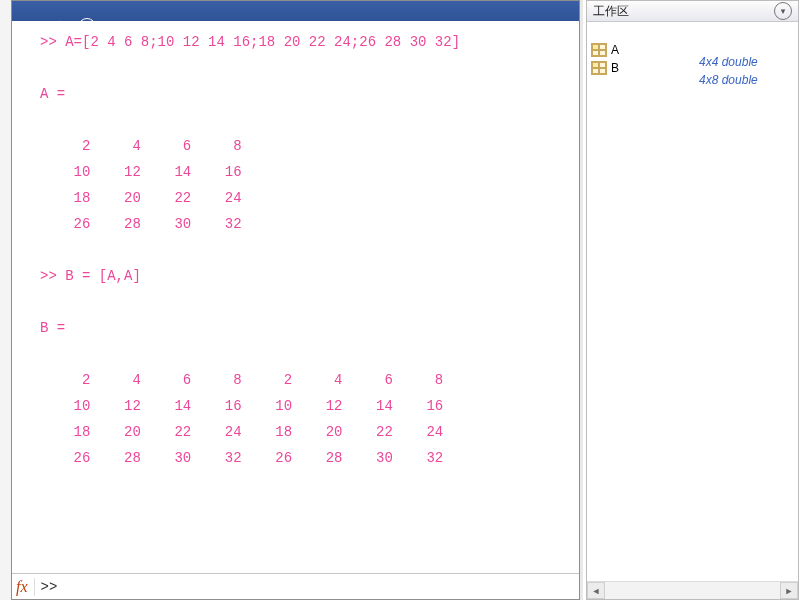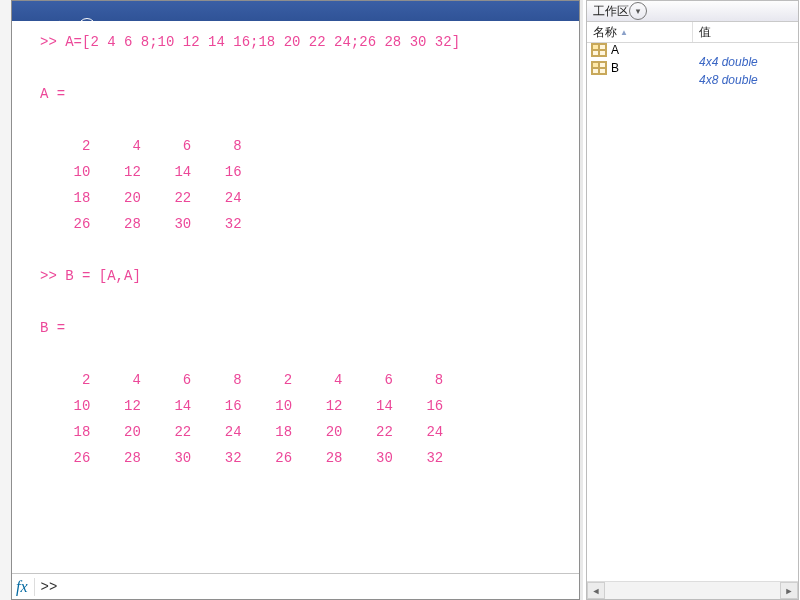--- a/index.html
+++ b/index.html
@@ -5,27 +5,27 @@
   html,body{margin:0;padding:0;font-family:"Microsoft YaHei","SimSun",sans-serif;font-size:12px;background:#000;}
   .screen{width:800px;height:600px;background:#fff;position:relative;overflow:hidden;}
   .outer{position:absolute;left:0;top:0;width:800px;height:600px;background:#fff;}
   
   .cmd-panel{position:absolute;left:11px;top:0;width:569px;height:600px;border:1px solid #8e8e8e;box-sizing:border-box;background:#fff;}
   .panel-title{height:20px;background:linear-gradient(#3a5fa5,#1f3f80);color:#fff;display:flex;align-items:center;padding:16px 6px;font-size:12px;}
   .panel-title .ic{width:16px;height:16px;border:1.5px solid #fff;border-radius:50%;display:flex;align-items:center;justify-content:center;font-size:9px;line-height:1;}
   .cmd-body{position:absolute;left:0;top:20px;right:0;bottom:26px;overflow:hidden;background:#fff;}
   .cmd-text{padding:8px 10px 8px 28px;font-family:"SimSun","Courier New",monospace;font-size:14px;line-height:26px;white-space:pre;color:#ec4899;}
   .fx-bar{position:absolute;left:0;bottom:0;right:0;height:25px;border-top:1px solid #c5c5c5;display:flex;align-items:center;background:#fff;}
-  .fx{font-style:italic;font-family:"Times New Roman",serif;color:#0369a1;font-size:16px;padding:0 6px 0 4px;border-right:1px solid #ddd;}
+  .fx{font-style:italic;font-family:"Times New Roman",serif;color:#c2410c;font-size:16px;padding:0 6px 0 4px;border-right:1px solid #ddd;}
   .fx-prompt{font-family:"SimSun","Courier New",monospace;font-size:14px;color:#333;padding-left:6px;}
   
   .vscroll{position:absolute;left:580px;top:0;width:3px;height:600px;background:#e9e9e9;}
   
   .ws-panel{position:absolute;left:586px;top:0;width:213px;height:600px;border:1px solid #bcbcbc;box-sizing:border-box;background:#fff;}
-  .ws-title{height:20px;background:linear-gradient(#fdfdfd,#e7e7ef);color:#222;display:flex;align-items:center;padding:0 6px;font-size:12px;border-bottom:1px solid #c9c9c9;}
+  .ws-title{height:20px;background:linear-gradient(#fdfdfd,#e7e7ef);color:#222;display:flex;align-items:center;justify-content:space-between;padding:0 6px;font-size:12px;border-bottom:1px solid #c9c9c9;}
   .ws-title .ic{width:16px;height:16px;border:1.5px solid #777;border-radius:50%;display:flex;align-items:center;justify-content:center;font-size:9px;line-height:1;color:#555;}
   .ws-head{height:20px;display:flex;border-bottom:1px solid #d7d7d7;}
   .ws-head .col{flex:1;padding:0 6px;display:flex;align-items:center;gap:3px;font-size:12px;color:#222;border-right:1px solid #e0e0e0;}
   .ws-head .col:last-child{border-right:none;flex:1;}
   .sort{font-size:8px;color:#8aa0c8;}
   .ws-body{position:absolute;left:0;top:40px;right:0;bottom:18px;overflow:auto;}
   .ws-row{display:flex;height:18px;align-items:center;}
   .ws-row .c1{width:106px;display:flex;align-items:center;gap:4px;padding-left:4px;}
   .ws-row .c2{flex:1;padding-left:2px;font-style:italic;color:#3a66c4;font-size:12px;margin-top:24px;}
   .varicon{width:14px;height:12px;display:grid;grid-template-columns:1fr 1fr;grid-template-rows:1fr 1fr;border:1px solid #c8a85a;}
@@ -79,29 +79,20 @@
 
   <div class="vscroll"></div>
 
   <div class="ws-panel">
     <div class="ws-title">
       <span>工作区</span>
       <span class="ic">
             <span>▾</span>
           </span>
     </div>
-    <div class="ws-head">
-      <div class="col">
-        <span>名称</span>
-        <span class="sort">▲</span>
-      </div>
-      <div class="col">
-        <span>值</span>
-      </div>
-    </div>
     <div class="ws-body">
       <div class="ws-row">
         <div class="c1">
           <span class="varicon">
                 <div></div>
                 <div></div>
                 <div></div>
                 <div></div>
               </span>
           <span>A</span>

